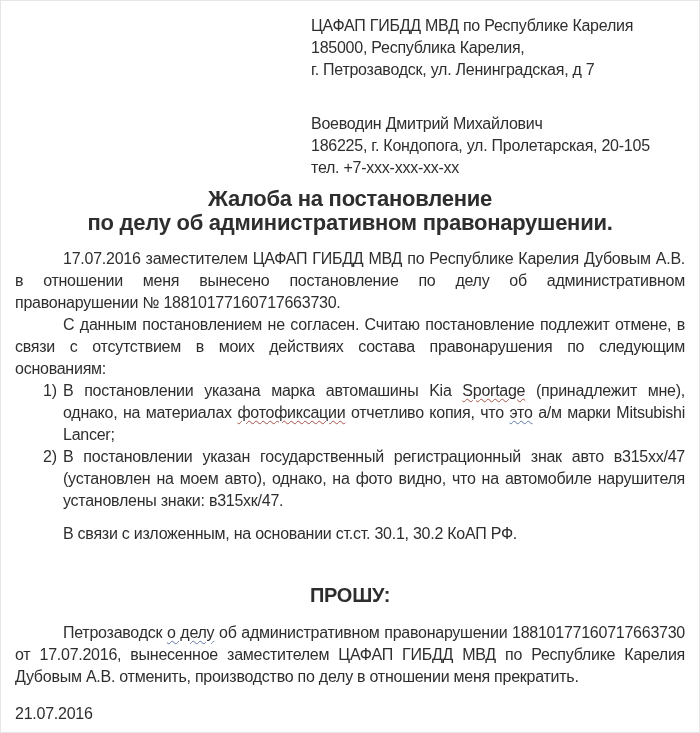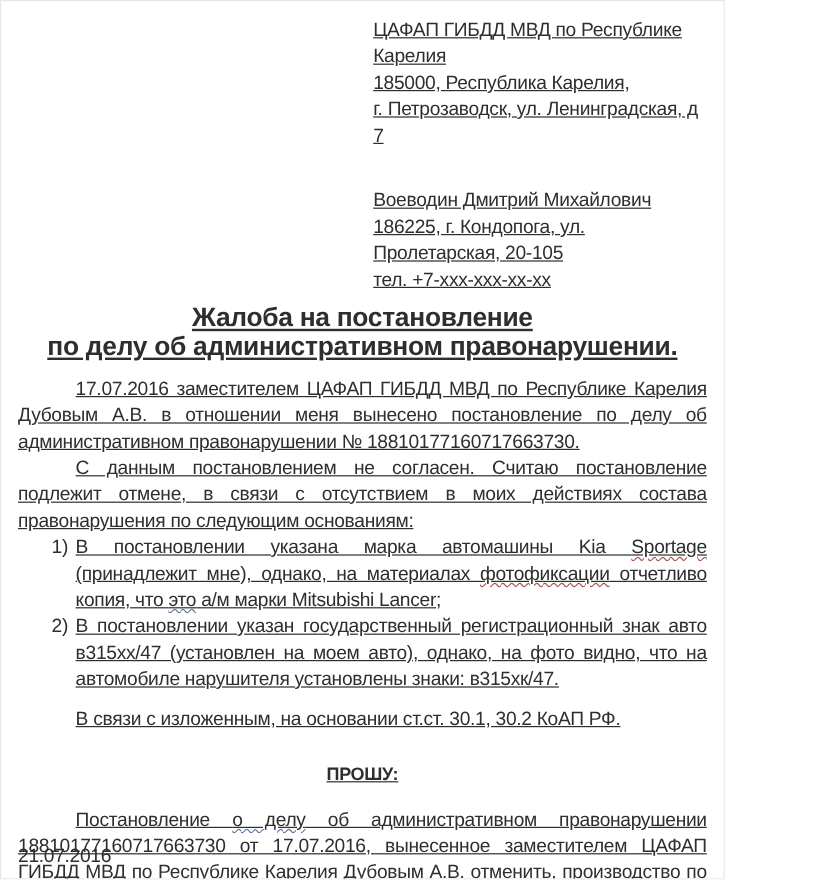--- a/index.html
+++ b/index.html
@@ -4,33 +4,32 @@
 <style>
   :root {
     --text: #2e2e2e;
     --spell-red: #a8524a;
     --spell-blue: #5f78a8;
     --page-border: #e6e6e6;
   }
   html, body { margin: 0; padding: 0; background: #ffffff; }
   .page {
     position: relative;
-    width: 604px;
+    width: 700px;
     height: 733px;
     box-sizing: border-box;
     padding: 14px 14px 8px 14px;
     border: 1px solid var(--page-border);
     background: #ffffff;
     font-family: "Liberation Sans", sans-serif;
     font-size: 16px;
     line-height: 22px;
     letter-spacing: -0.25px;
     color: var(--text);
     overflow: hidden;
-    text-decoration: underline;
   }
   .address-block { margin-left: 296px; line-height: 22px; }
   .applicant { margin-top: 32px; }
   .doc-title {
     margin-top: 8px;
     text-align: center;
     font-weight: bold;
     font-size: 22px;
     line-height: 24px;
   }
@@ -39,24 +38,24 @@
   .p-intro { margin-top: 13px; }
   .num-list { margin: 0; }
   .num-item {
     position: relative;
     padding-left: 48px;
     text-align: justify;
   }
   .num-item .marker { position: absolute; left: 28px; }
   .p-basis { margin-top: 11px; text-align: left; }
   .request-heading {
-    margin-top: 23px;
+    margin-top: 38px;
     text-align: center;
     font-weight: bold;
-    font-size: 15px;
+    font-size: 20px;
     line-height: 24px;
   }
   .p-request { margin-top: 15px; }
   .attachment { margin-top: 12px; text-align: left; }
   .footer {
     position: absolute;
     left: 14px;
     right: 8px;
     bottom: 7px;
     display: flex;
@@ -119,20 +118,20 @@
     <div class="num-item">
       <span class="marker">2)</span>
       <span><span>В постановлении указан государственный регистрационный знак авто в315хх/47 (установлен на моем авто), однако, на фото видно, что на автомобиле нарушителя установлены знаки: в315хк/47.</span></span>
     </div>
   </div>
 
   <p class="para p-basis">В связи с изложенным, на основании ст.ст. 30.1, 30.2 КоАП РФ.</p>
 
   <div class="request-heading">ПРОШУ:</div>
 
-  <p class="para p-request"><span>Постановление </span><span class="wavy-blue">о делу</span><span> об административном правонарушении 18810177160717663730 от 17.07.2016, вынесенное заместителем ЦАФАП ГИБДД МВД по Республике Карелия Дубовым А.В. отменить, производство по делу в отношении меня прекратить.</span></p>
+  <p class="para p-request"><span>Петрозаводск </span><span class="wavy-blue">о делу</span><span> об административном правонарушении 18810177160717663730 от 17.07.2016, вынесенное заместителем ЦАФАП ГИБДД МВД по Республике Карелия Дубовым А.В. отменить, производство по делу в отношении меня прекратить.</span></p>
 
 
   <div class="footer">
     <span class="date">21.07.2016</span>
   </div>
 
 </div>
 
 </body></html>

